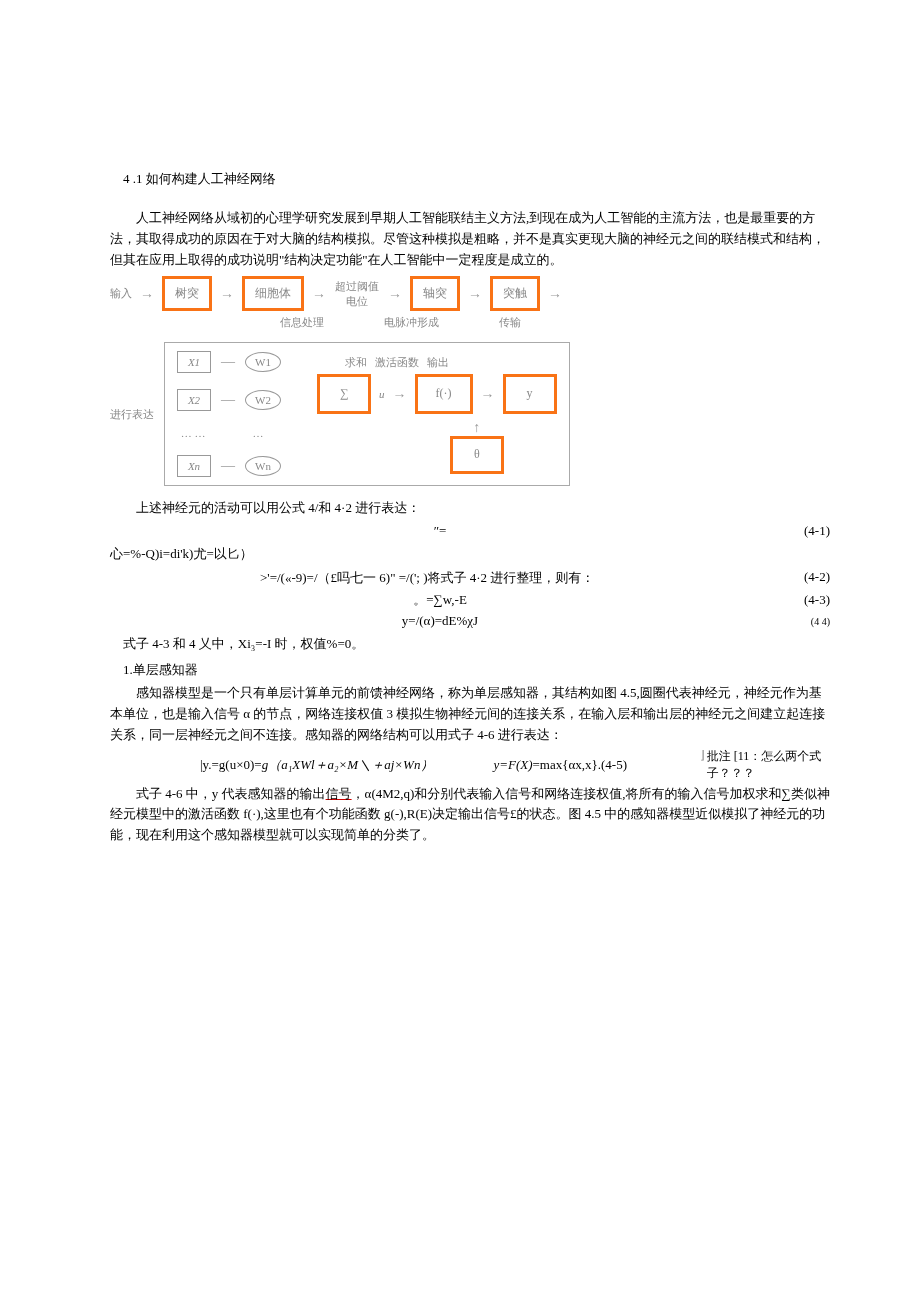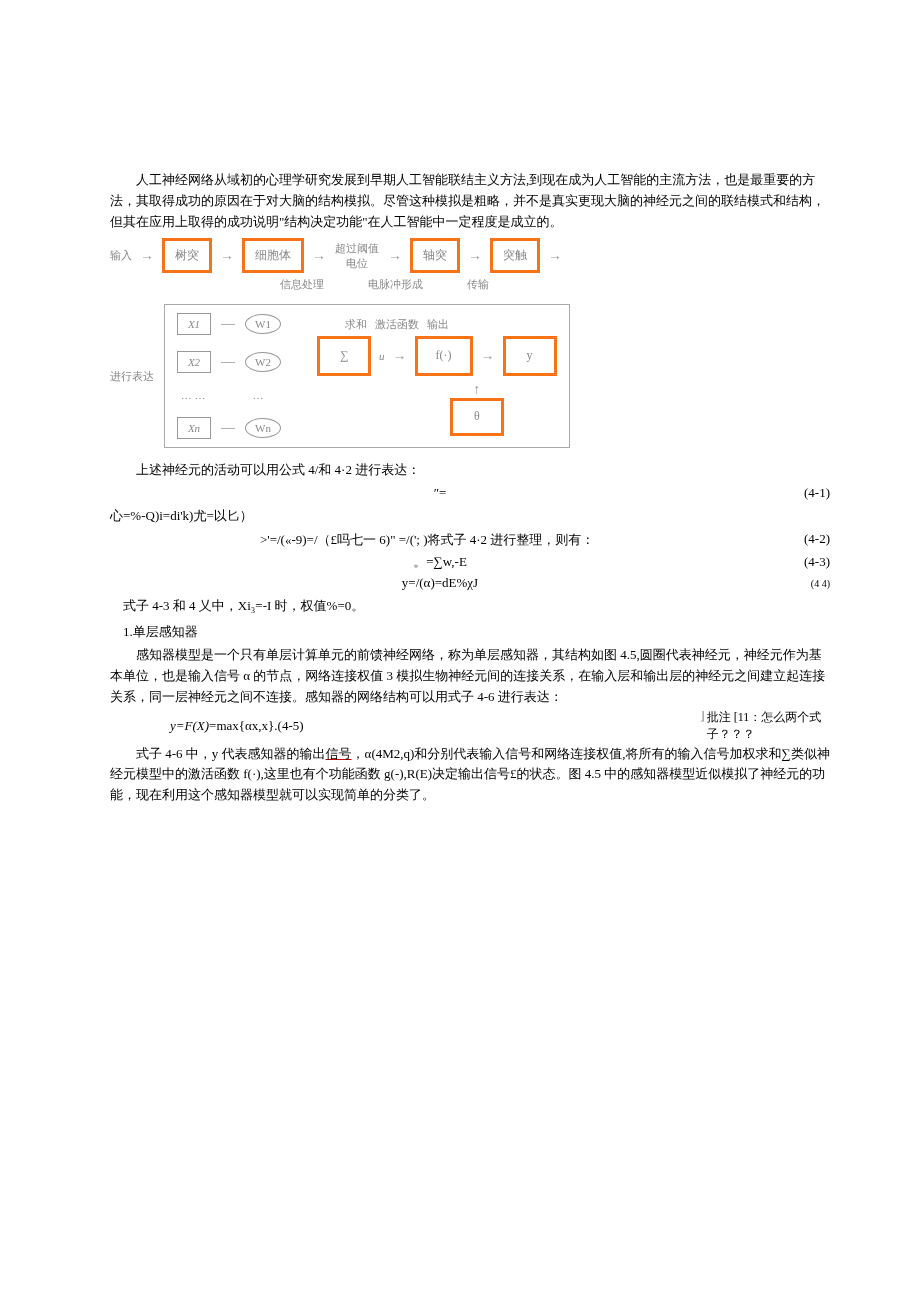--- a/index.html
+++ b/index.html
@@ -45,21 +45,21 @@
 .arrow {
   color: #999;
   font-size: 14px;
 }
 .label-small {
   font-size: 11px;
   color: #888;
 }
 .d1-labels {
   display: flex;
-  gap: 44px;
+  gap: 60px;
   padding-left: 170px;
   margin-top: 4px;
 }
 .diagram2 {
   margin: 10px 0 12px 0;
   display: flex;
   align-items: flex-start;
   gap: 10px;
 }
 .d2-outer {
@@ -170,20 +170,21 @@
 }
 .italic {
   font-style: italic;
 }
 </style>
 </head>
 <body>
 
 <div class="page">
 
+  <div class="section-title">4 .1 如何构建人工神经网络</div>
 
   <div class="para">人工神经网络从域初的心理学研究发展到早期人工智能联结主义方法,到现在成为人工智能的主流方法，也是最重要的方法，其取得成功的原因在于对大脑的结构模拟。尽管这种模拟是粗略，并不是真实更现大脑的神经元之间的联结模式和结构，但其在应用上取得的成功说明"结构决定功能"在人工智能中一定程度是成立的。</div>
 
   <div class="diagram1">
     <div class="d1-row">
       <span class="side-label">输入</span>
       <span class="arrow">→</span>
       <span class="box">树突</span>
       <span class="arrow">→</span>
       <span class="box">细胞体</span>
@@ -278,20 +279,23 @@
     <div class="eq-num" style="font-size:10px;">(4  4)</div>
   </div>
 
   <div class="left-al" style="text-indent:1em;">式子 4-3 和 4 乂中，Xi₃=-I 时，权值%=0。</div>
 
   <div class="subhead">1.单层感知器</div>
 
   <div class="para">感知器模型是一个只有单层计算单元的前馈神经网络，称为单层感知器，其结构如图 4.5,圆圈代表神经元，神经元作为基本单位，也是输入信号 α 的节点，网络连接权值 3 模拟生物神经元间的连接关系，在输入层和输出层的神经元之间建立起连接关系，同一层神经元之间不连接。感知器的网络结构可以用式子 4-6 进行表达：</div>
 
   <div class="formula-row">
+    <span class="formula-left">
+      <span>|y.=g(u×0)=</span><span class="italic">g（a₁XWl＋a₂×M＼＋aj×Wn）</span>
+    </span>
     <span class="formula-gap"></span>
     <span><span class="italic">y=F(X)</span>=max{αx,x}.(4-5)</span>
     <span class="comment-box">
       <span style="color:#888;margin-right:2px;">⌋</span>
       <span>批注  [11：怎么两个式子？？？</span>
     </span>
   </div>
 
   <div class="para">
     <span>式子 4-6 中，y 代表感知器的输出</span><span class="underline-red">信号</span><span>，α(4M2,q)和分别代表输入信号和网络连接权值,将所有的输入信号加权求和∑类似神经元模型中的激活函数 f(·),这里也有个功能函数 g(-),R(E)决定输出信号£的状态。图 4.5 中的感知器模型近似模拟了神经元的功能，现在利用这个感知器模型就可以实现简单的分类了。</span>

